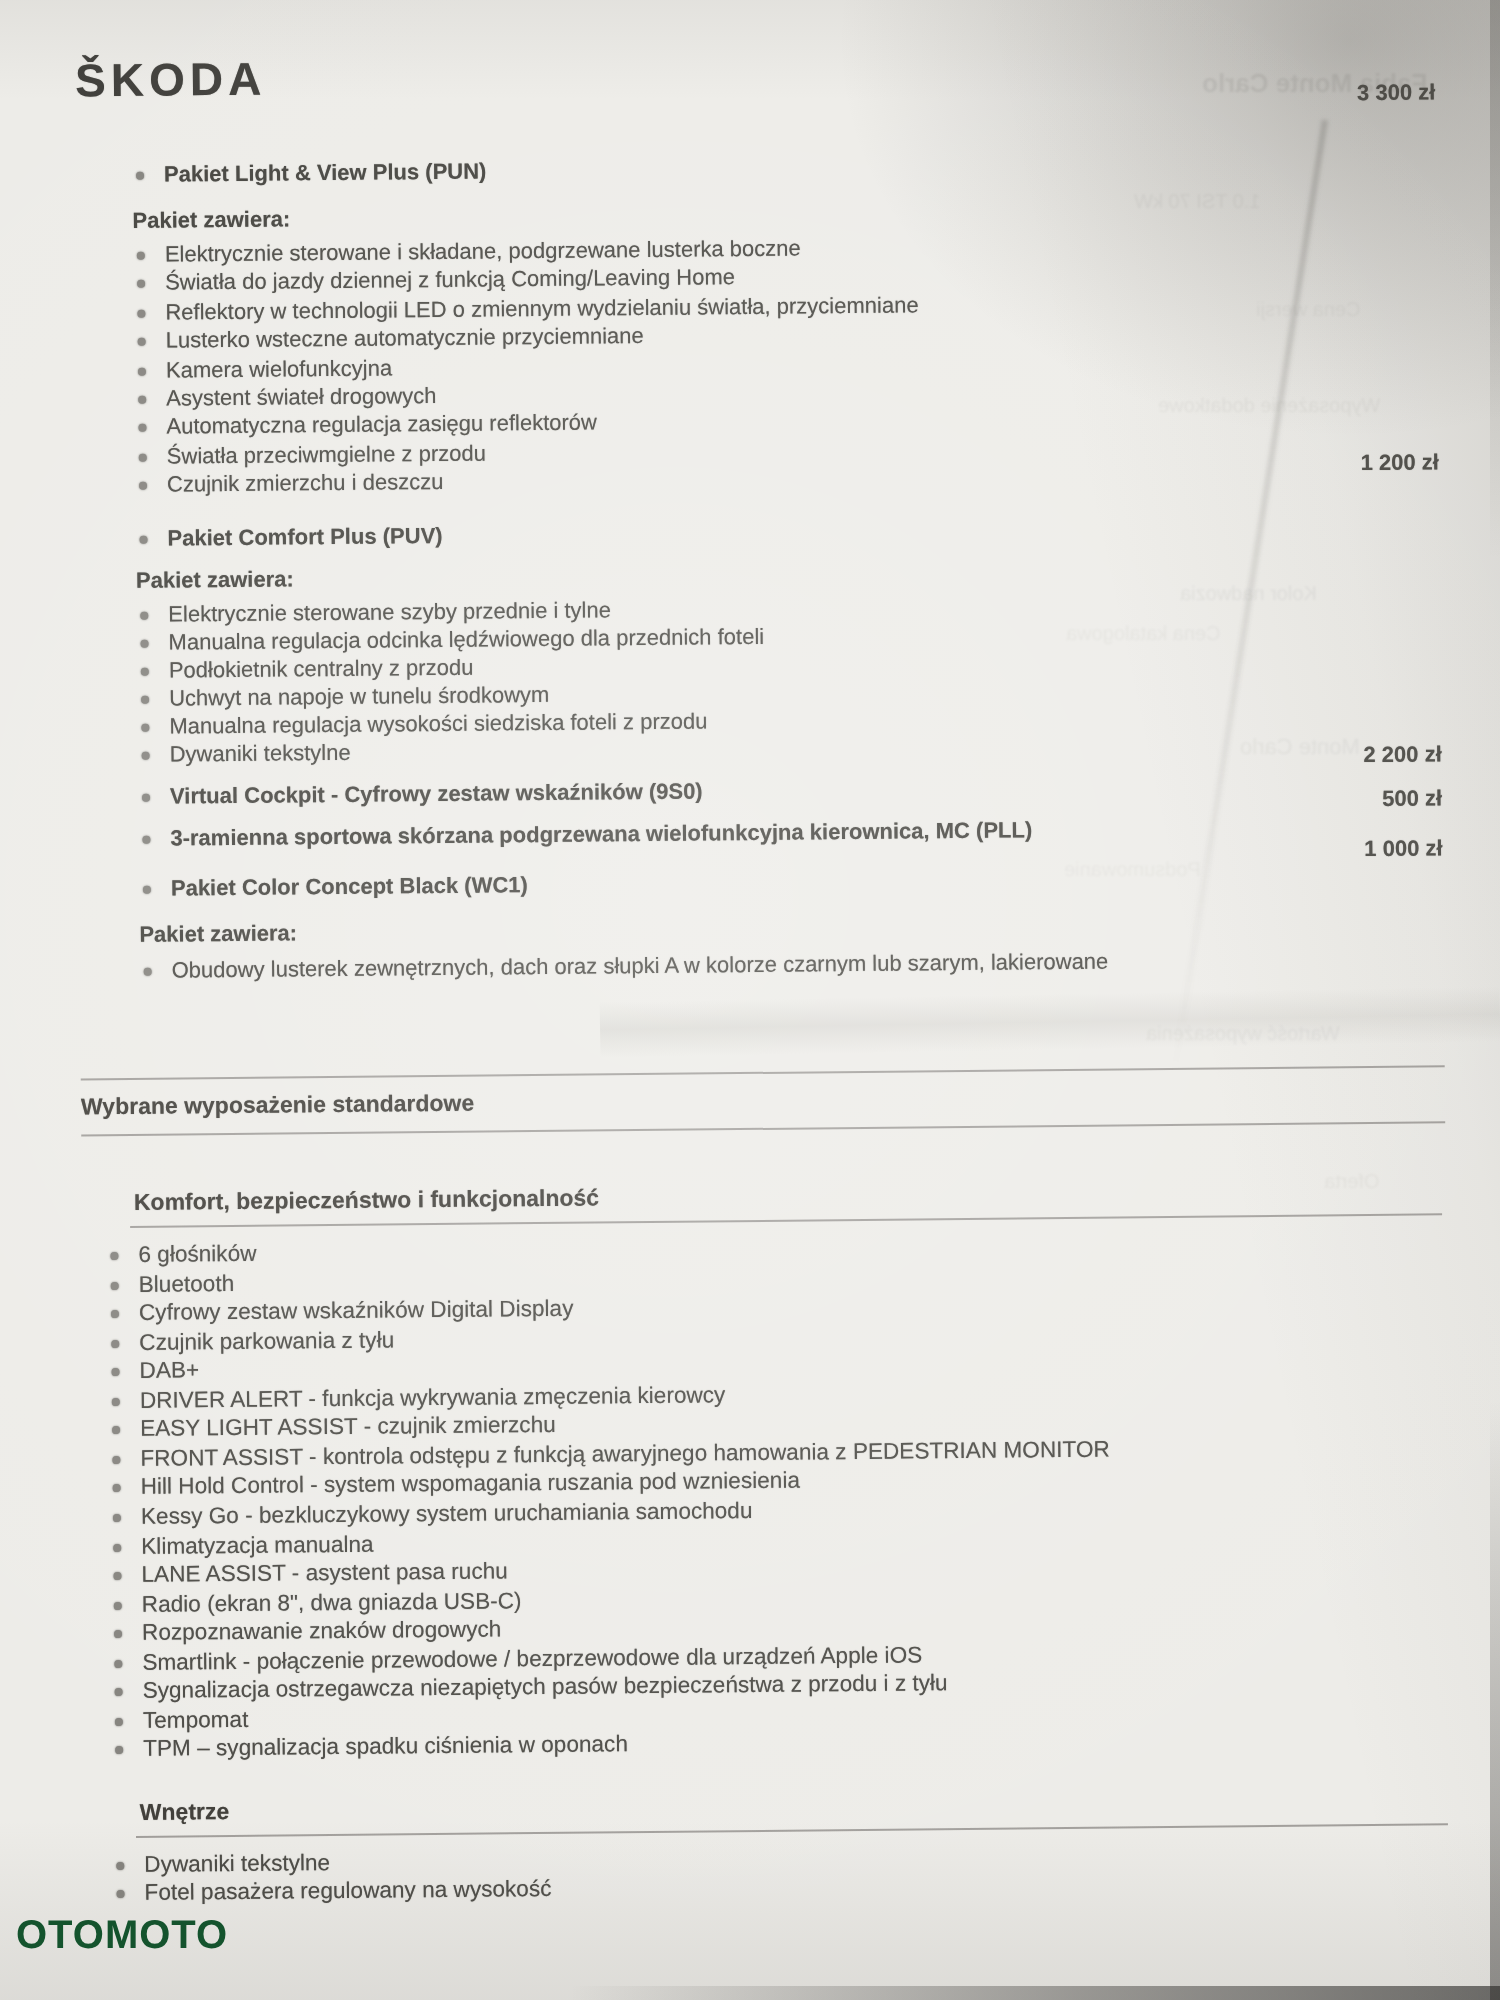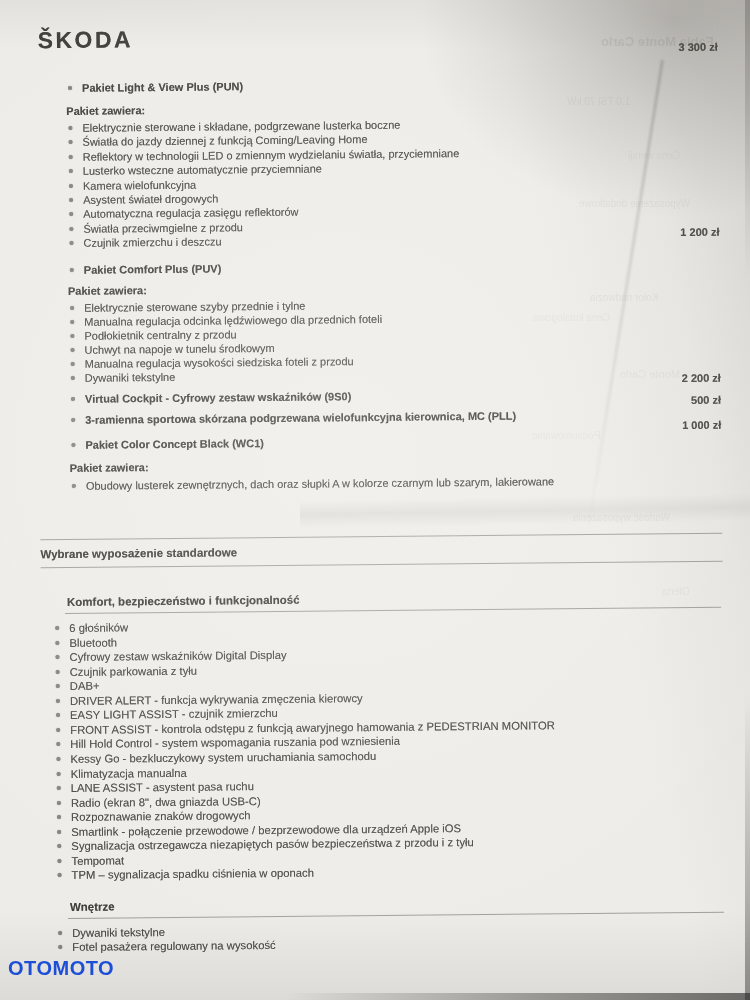--- a/index.html
+++ b/index.html
@@ -84,21 +84,21 @@
   .std-divider { margin-top:46px; margin-left:-30px; width:calc(100% + 32px); }
   .std-title { font-size:11.5px; font-weight:700; color:#413f3a; line-height:14px; margin:7px 0 6px 0; }
   .std-section { margin-left:-18px; }
   .std-section.first { margin-top:27px; }
   .std-section.second { margin-top:17px; }
   .sub-title { font-size:11.5px; font-weight:700; color:#413f3a; line-height:15px; padding-left:14px; }
   .sub-rule { margin-left:12px; margin-top:3px; }
   .items-c { margin-top:7px; }
   .otomoto {
     position:absolute; left:8px; top:957px; z-index:7;
-    font-size:20px; font-weight:700; letter-spacing:0.5px; color:#1d4ed8;
+    font-size:20px; font-weight:700; letter-spacing:0.5px; color:#14532d;
   }
 </style>
 </head>
 <body>
 
 <div class="stage">
 
   <div class="st st0">Fabia Monte Carlo</div>
   <div class="st st1">1.0 TSI 70 kW</div>
   <div class="st st2">Cena wersji</div>

